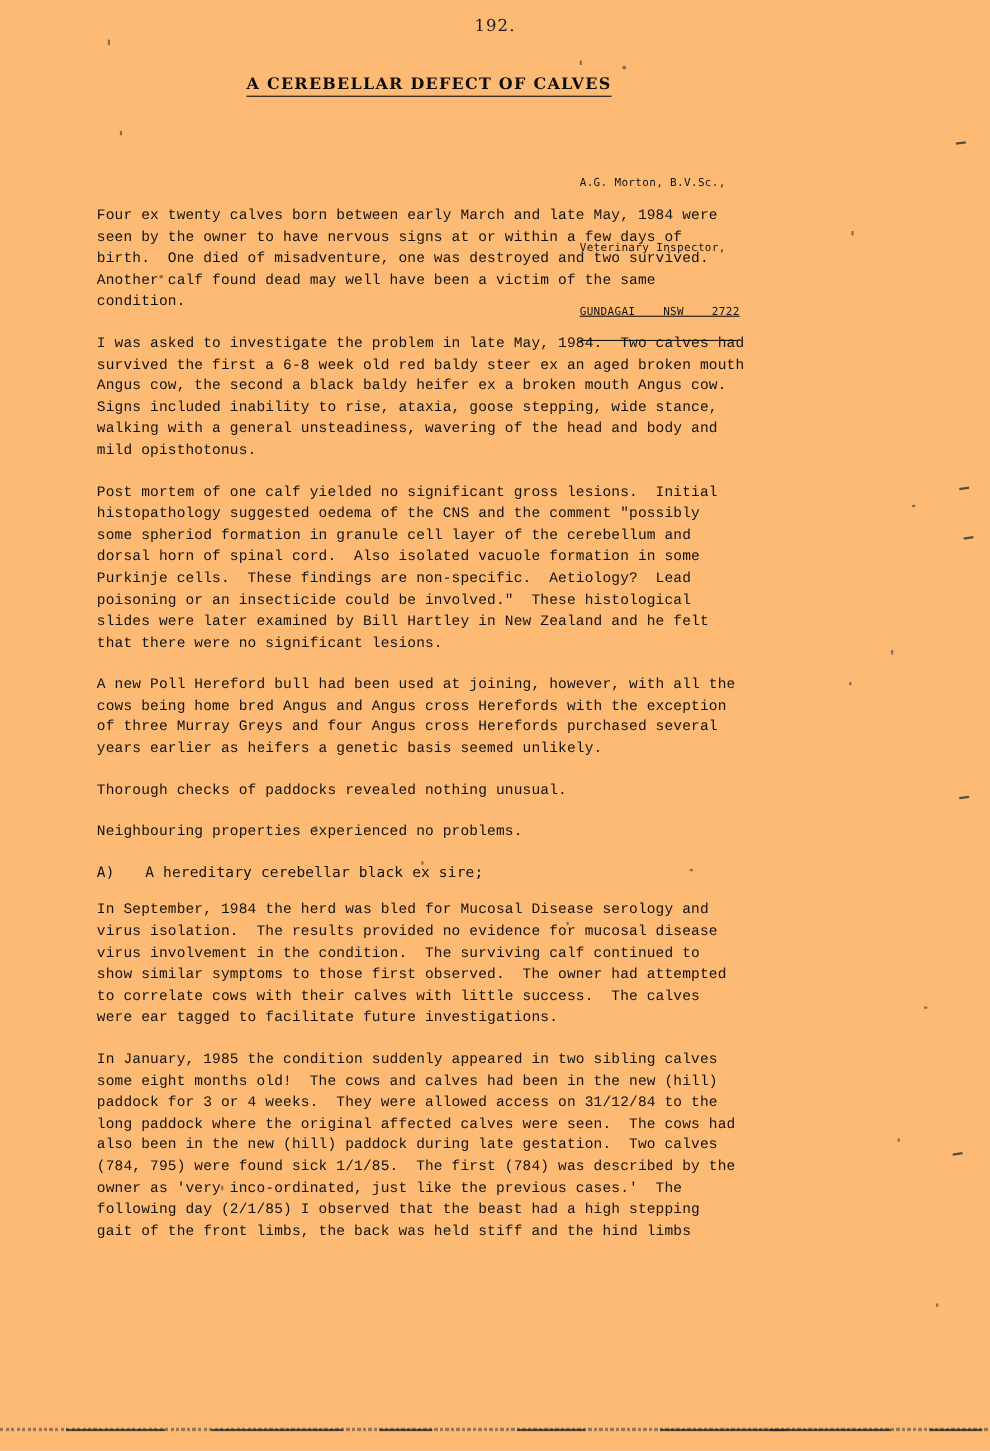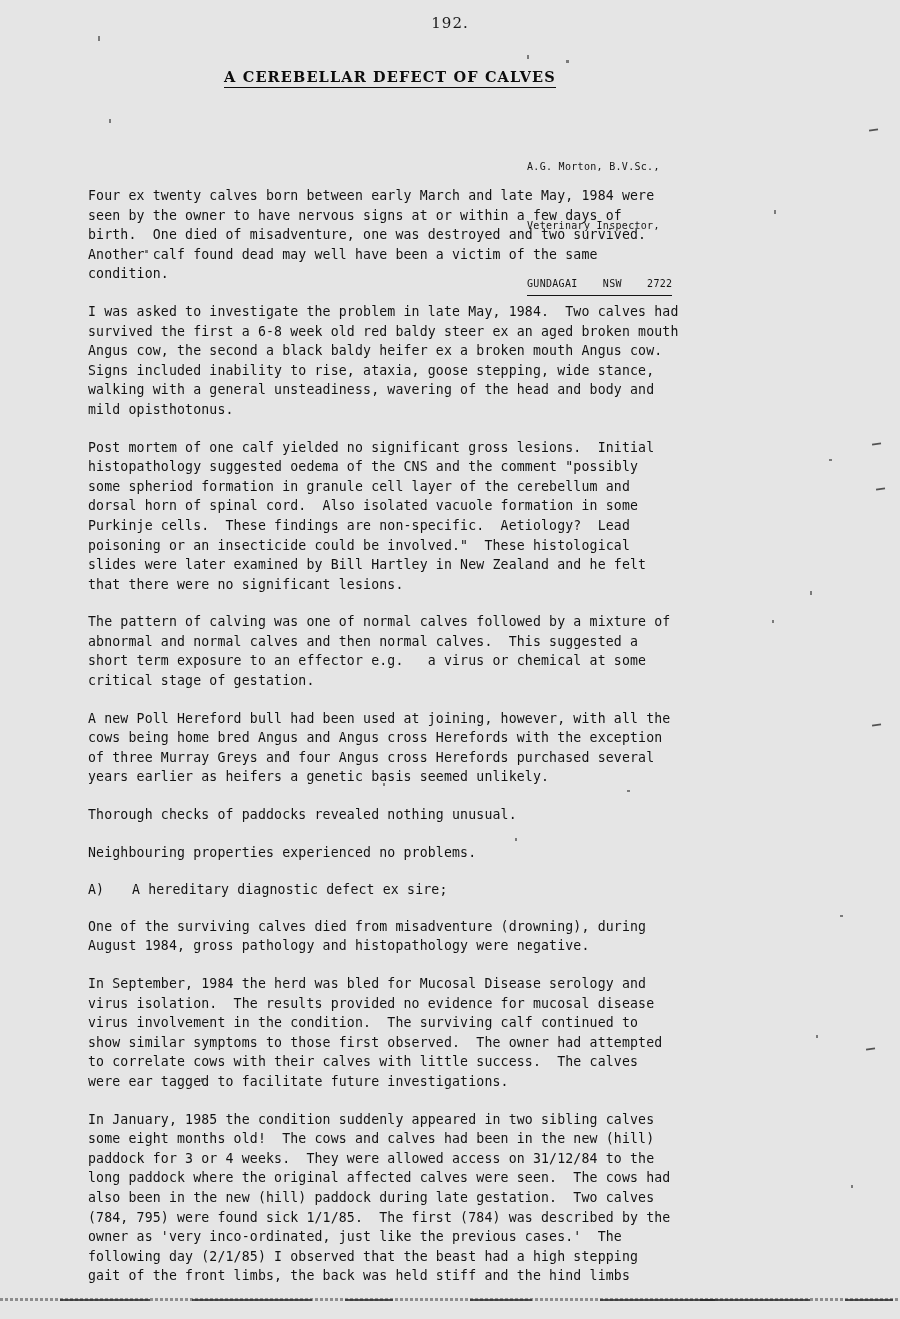--- a/index.html
+++ b/index.html
@@ -4,21 +4,21 @@
 <style>
   html, body {
     margin: 0;
     padding: 0;
     background: #ffffff;
   }
   .page {
     position: relative;
     width: 900px;
     height: 1319px;
-    background: #e5e5e5;
+    background: #fdba74;
     overflow: hidden;
     font-family: "DejaVu Sans Mono", "Liberation Mono", monospace;
     color: #111111;
   }
 
   
   .page-number {
     position: absolute;
     top: 14px;
     left: 0;
@@ -55,37 +55,39 @@
     left: 527px;
     font-size: 10px;
     line-height: 19.5px;
     letter-spacing: 0.3px;
     white-space: pre;
     color: #141414;
   }
   .address .underlined {
     display: inline-block;
     border-bottom: 1.4px solid #141414;
-    padding-bottom: 1px;
+    padding-bottom: 15px;
+    text-decoration: underline;
   }
 
   
   .body-text {
     position: absolute;
     top: 186px;
     left: 88px;
     width: 730px;
     font-size: 13.2px;
     line-height: 19.6px;
     letter-spacing: 0.15px;
     color: #121212;
   }
   .para {
     white-space: pre-wrap;
     margin: 0 0 18px 0;
+    font-family: Liberation Mono, monospace;
   }
   .list-item {
     white-space: pre-wrap;
     margin: 0 0 14px 0;
   }
   .list-item .marker {
     display: inline-block;
     width: 44px;
   }
 
@@ -151,35 +153,29 @@
 walking with a general unsteadiness, wavering of the head and body and
 mild opisthotonus.</p>
     <p class="para">Post mortem of one calf yielded no significant gross lesions.  Initial
 histopathology suggested oedema of the CNS and the comment "possibly
 some spheriod formation in granule cell layer of the cerebellum and
 dorsal horn of spinal cord.  Also isolated vacuole formation in some
 Purkinje cells.  These findings are non-specific.  Aetiology?  Lead
 poisoning or an insecticide could be involved."  These histological
 slides were later examined by Bill Hartley in New Zealand and he felt
 that there were no significant lesions.</p>
-    <p class="para">The pattern of calving was one of normal calves followed by a mixture of
-abnormal and normal calves and then normal calves.  This suggested a
-short term exposure to an effector e.g.   a virus or chemical at some
-critical stage of gestation.</p>
     <p class="para">A new Poll Hereford bull had been used at joining, however, with all the
 cows being home bred Angus and Angus cross Herefords with the exception
 of three Murray Greys and four Angus cross Herefords purchased several
 years earlier as heifers a genetic basis seemed unlikely.</p>
     <p class="para">Thorough checks of paddocks revealed nothing unusual.</p>
     <p class="para">Neighbouring properties experienced no problems.</p>
 
-    <p class="list-item"><span class="marker">A)</span><span>A hereditary diagnostic defect ex sire;</span></p>
-
-    <p class="para" style="margin-top:17px;">One of the surviving calves died from misadventure (drowning), during
-August 1984, gross pathology and histopathology were negative.</p>
+    <p class="list-item"><span class="marker">A)</span><span>A hereditary cerebellar black ex sire;</span></p>
+
     <p class="para">In September, 1984 the herd was bled for Mucosal Disease serology and
 virus isolation.  The results provided no evidence for mucosal disease
 virus involvement in the condition.  The surviving calf continued to
 show similar symptoms to those first observed.  The owner had attempted
 to correlate cows with their calves with little success.  The calves
 were ear tagged to facilitate future investigations.</p>
     <p class="para">In January, 1985 the condition suddenly appeared in two sibling calves
 some eight months old!  The cows and calves had been in the new (hill)
 paddock for 3 or 4 weeks.  They were allowed access on 31/12/84 to the
 long paddock where the original affected calves were seen.  The cows had

